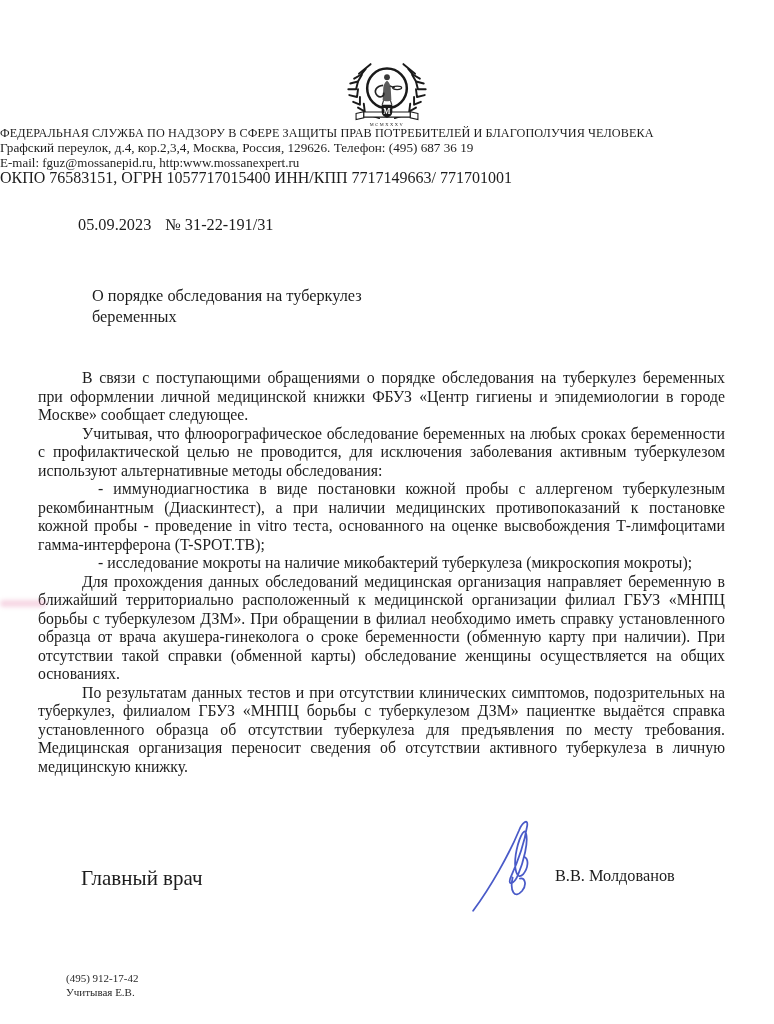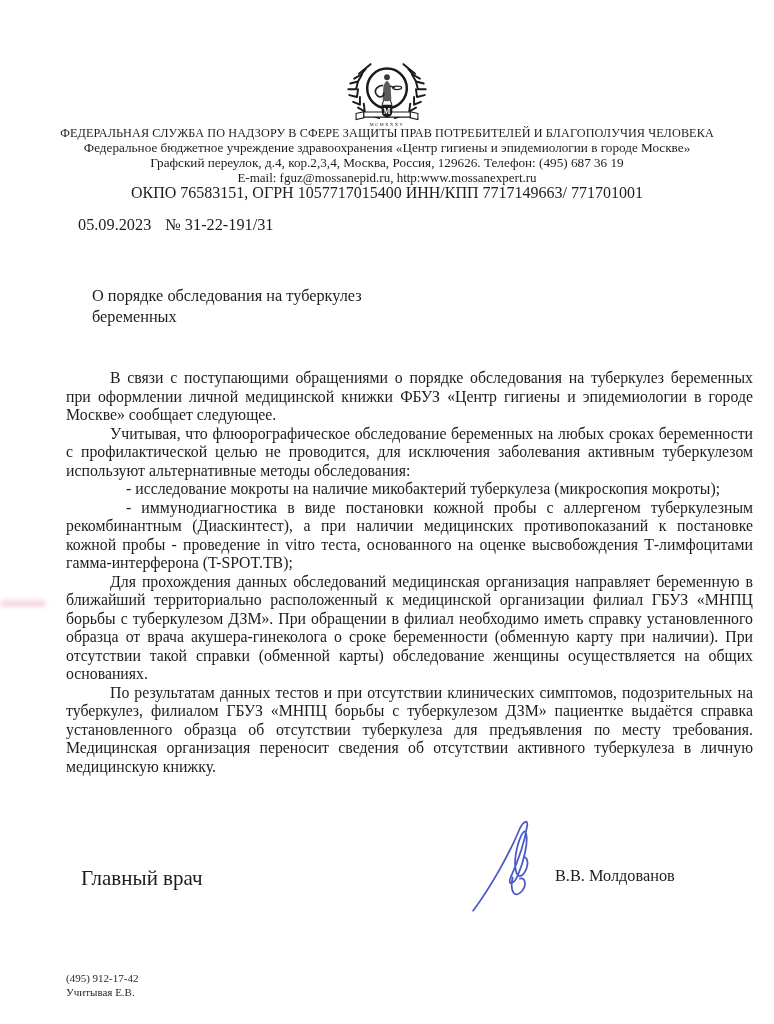--- a/index.html
+++ b/index.html
@@ -10,36 +10,36 @@
     background:#ffffff;
     font-family:"Liberation Serif","DejaVu Serif",serif;
     color:#1c1c1c;
     overflow:hidden;
   }
   
   .logo{position:absolute;left:329px;top:56px;width:116px;height:82px;}
   
   .letterhead{
     position:absolute;left:0;top:126px;width:774px;
-    text-align:center;line-height:14.9px;white-space:nowrap;
+    line-height:14.9px;white-space:nowrap;
   }
   .lh-service{font-size:12.2px;letter-spacing:.1px;}
   .lh-org{font-size:13.2px;}
   .lh-address{font-size:13.2px;}
   .lh-email{font-size:13px;}
   .lh-codes{font-size:16px;}
   
   .date-line{position:absolute;left:78px;top:215px;font-size:16.3px;white-space:nowrap;}
   .doc-number{margin-left:14px;}
   .recipient{position:absolute;left:430px;top:213px;width:300px;font-size:16.3px;line-height:21px;}
   .subject{position:absolute;left:92px;top:285px;width:316px;font-size:16.3px;line-height:21px;}
   
   .body-text{
     position:absolute;left:38px;top:369px;width:687px;
-    font-size:15.8px;line-height:18.5px;text-align:justify;margin-left:28px;
+    font-size:15.8px;line-height:18.5px;text-align:justify;
   }
   .body-text p{margin:0;text-indent:44px;}
   .body-text p.dash{text-indent:60px;}
   
   .sig-title{position:absolute;left:81px;top:866px;font-size:21px;}
   .sig-name{position:absolute;left:555px;top:866px;font-size:16.3px;}
   .sig-ink{position:absolute;left:470px;top:812px;width:104px;height:104px;}
   
   .executor{position:absolute;left:66px;top:972px;font-size:11px;line-height:13.5px;color:#2a2a2a;}
   
@@ -87,38 +87,37 @@
       <path d="M92,59 L84,57.2 L84,63.5 L92,65.3 Z" stroke-width="1.1"></path>
       <path d="M36,57.5 L84,57.5 L84,62.8 L36,62.8 Z" stroke-width="1.2"></path>
     </g>
     <path d="M54.5,50 L65.5,50 L65.5,57 Q65.5,62 60,63.5 Q54.5,62 54.5,57 Z" fill="#1a1a1a"></path>
     <text x="60" y="60" text-anchor="middle" font-size="8" font-weight="bold" fill="#ffffff" font-family="Liberation Serif, serif">M</text>
     <text x="60" y="72.5" text-anchor="middle" font-size="4.6" letter-spacing="1.6" fill="#1a1a1a" font-family="Liberation Serif, serif">MCMXXXV</text>
   </svg>
 
   <div class="letterhead">
     <div class="lh-service">ФЕДЕРАЛЬНАЯ СЛУЖБА ПО НАДЗОРУ В СФЕРЕ ЗАЩИТЫ ПРАВ ПОТРЕБИТЕЛЕЙ И БЛАГОПОЛУЧИЯ ЧЕЛОВЕКА</div>
-    <div class="lh-org">Федеральное бюджетное учреждение здравоохранения «Центр гигиены и эпидемиологии в городе Москве»</div>
     <div class="lh-address">Графский переулок, д.4, кор.2,3,4, Москва, Россия, 129626. Телефон: (495) 687 36 19</div>
     <div class="lh-email">E-mail: fguz@mossanepid.ru, http:www.mossanexpert.ru</div>
     <div class="lh-codes">ОКПО 76583151, ОГРН 1057717015400 ИНН/КПП 7717149663/ 771701001</div>
   </div>
 
   <div class="date-line">
     <span>05.09.2023</span><span class="doc-number">№ 31-22-191/31</span>
   </div>
 
 
   <div class="subject">О порядке обследования на туберкулез беременных</div>
 
   <div class="body-text">
     <p>В связи с поступающими обращениями о порядке обследования на туберкулез беременных при оформлении личной медицинской книжки ФБУЗ «Центр гигиены и эпидемиологии в городе Москве» сообщает следующее.</p>
     <p>Учитывая, что флюорографическое обследование беременных на любых сроках беременности с профилактической целью не проводится, для исключения заболевания активным туберкулезом используют альтернативные методы обследования:</p>
+    <p class="dash">- иммунодиагностика в виде постановки кожной пробы с аллергеном туберкулезным рекомбинантным (Диаскинтест), а при наличии медицинских противопоказаний к постановке кожной пробы - проведение in vitro теста, основанного на оценке высвобождения Т-лимфоцитами гамма-интерферона (T-SPOT.TB);</p>
     <p class="dash">- исследование мокроты на наличие микобактерий туберкулеза (микроскопия мокроты);</p>
-    <p class="dash">- иммунодиагностика в виде постановки кожной пробы с аллергеном туберкулезным рекомбинантным (Диаскинтест), а при наличии медицинских противопоказаний к постановке кожной пробы - проведение in vitro теста, основанного на оценке высвобождения Т-лимфоцитами гамма-интерферона (T-SPOT.TB);</p>
     <p>Для прохождения данных обследований медицинская организация направляет беременную в ближайший территориально расположенный к медицинской организации филиал ГБУЗ «МНПЦ борьбы с туберкулезом ДЗМ». При обращении в филиал необходимо иметь справку установленного образца от врача акушера-гинеколога о сроке беременности (обменную карту при наличии). При отсутствии такой справки (обменной карты) обследование женщины осуществляется на общих основаниях.</p>
     <p>По результатам данных тестов и при отсутствии клинических симптомов, подозрительных на туберкулез, филиалом ГБУЗ «МНПЦ борьбы с туберкулезом ДЗМ» пациентке выдаётся справка установленного образца об отсутствии туберкулеза для предъявления по месту требования. Медицинская организация переносит сведения об отсутствии активного туберкулеза в личную медицинскую книжку.</p>
   </div>
 
   <div class="sig-title">Главный врач</div>
   <svg class="sig-ink" viewBox="0 0 100 100" xmlns="http://www.w3.org/2000/svg">
     <path d="M3,95 C20,72 38,40 47,18 C50,10 56,6 55,13 C52,32 44,52 39,63 C36,71 42,70 46,61 C52,47 56,29 54,21 C52,13 46,28 44,41 C42,55 45,66 51,60 C56,54 57,45 52,43 M41,63 C38,76 43,84 50,76 C55,70 53,63 48,64" fill="none" stroke="#3a4cc3" stroke-width="1.7" stroke-linecap="round" opacity="0.92"></path>
   </svg>
   <div class="sig-name">В.В. Молдованов</div>
 

